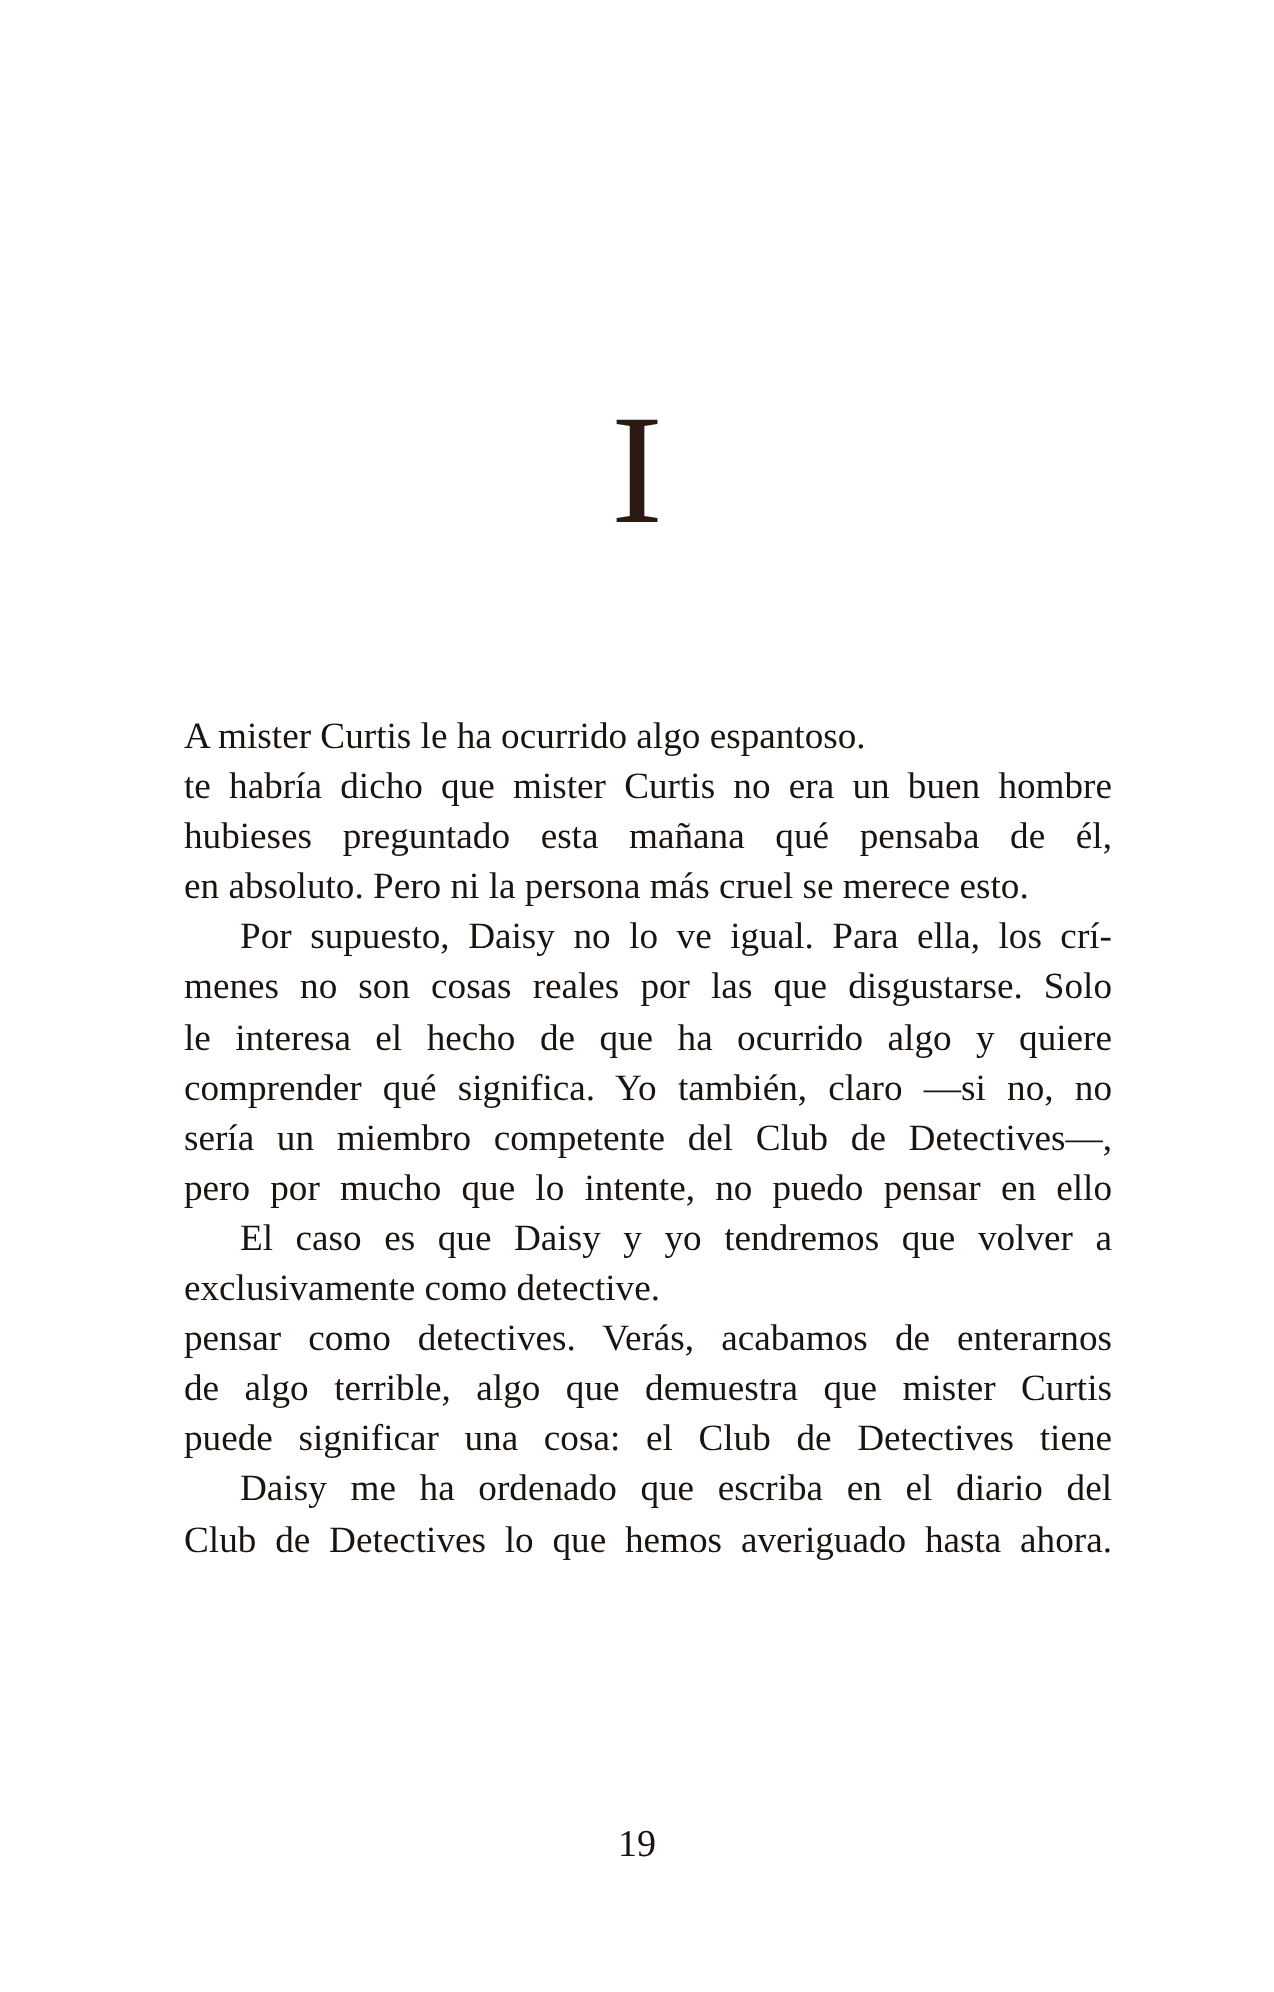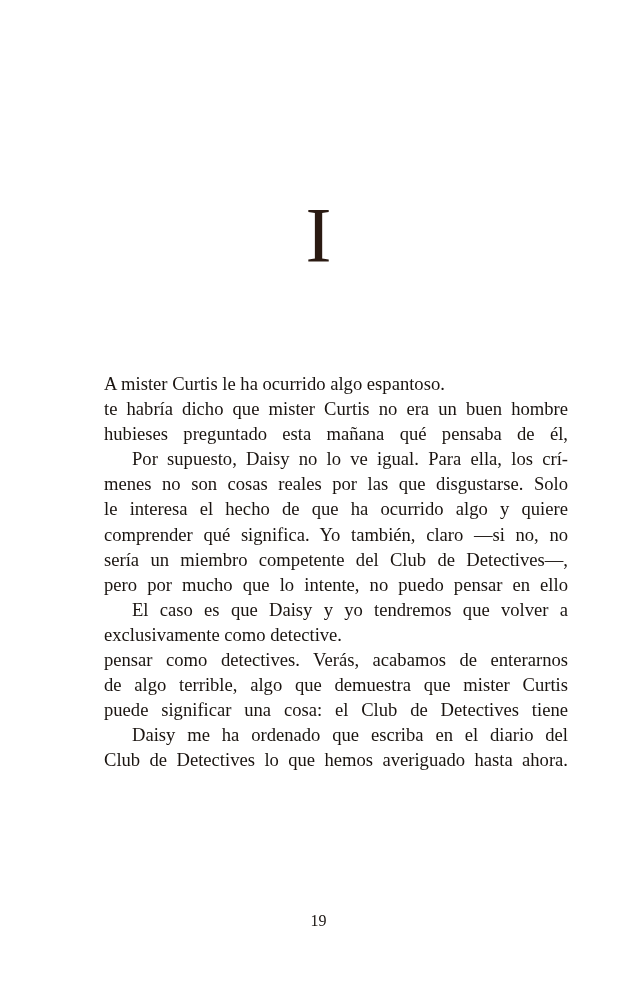--- a/index.html
+++ b/index.html
@@ -18,55 +18,55 @@
       text-align: center;
       font-size: 78px;
       line-height: 78px;
       color: #2a1a12;
       font-family: "Liberation Serif", serif;
       font-weight: normal;
       letter-spacing: 0;
     }
     .body-text {
       position: absolute;
-      left: 104px;
+      left: 92px;
       top: 356px;
       width: 464px;
-      margin-top: 15px;
     }
     .line {
       display: block;
       font-size: 18.6px;
       line-height: 25.1px;
       height: 25.1px;
       white-space: nowrap;
       text-align: justify;
       text-align-last: justify;
     }
     .line.last { text-align-last: left; }
     .line.indent { padding-left: 28px; }
     .page-number {
       position: absolute;
       left: 0; width: 637px;
       top: 912px;
       text-align: center;
-      font-size: 16px;
+      font-size: 19px;
       color: #1a1410;
     }
   </style>
 </head>
 <body>
 
 <div>
   <div class="chapter-number">I</div>
 
   <div class="body-text" id="body-text">
       <span class="line last">A mister Curtis le ha ocurrido algo espantoso.</span>
       <span class="line">te habría dicho que mister Curtis no era un buen hombre</span>
       <span class="line">hubieses preguntado esta mañana qué pensaba de él,</span>
+      <span class="line last">en absoluto. Pero ni la persona más cruel se merece esto.</span>
       <span class="line indent">Por supuesto, Daisy no lo ve igual. Para ella, los crí-</span>
       <span class="line">menes no son cosas reales por las que disgustarse. Solo</span>
       <span class="line">le interesa el hecho de que ha ocurrido algo y quiere</span>
       <span class="line">comprender qué significa. Yo también, claro —si no, no</span>
       <span class="line">sería un miembro competente del Club de Detectives—,</span>
       <span class="line">pero por mucho que lo intente, no puedo pensar en ello</span>
       <span class="line indent">El caso es que Daisy y yo tendremos que volver a</span>
       <span class="line last">exclusivamente como detective.</span>
       <span class="line">pensar como detectives. Verás, acabamos de enterarnos</span>
       <span class="line">de algo terrible, algo que demuestra que mister Curtis</span>

